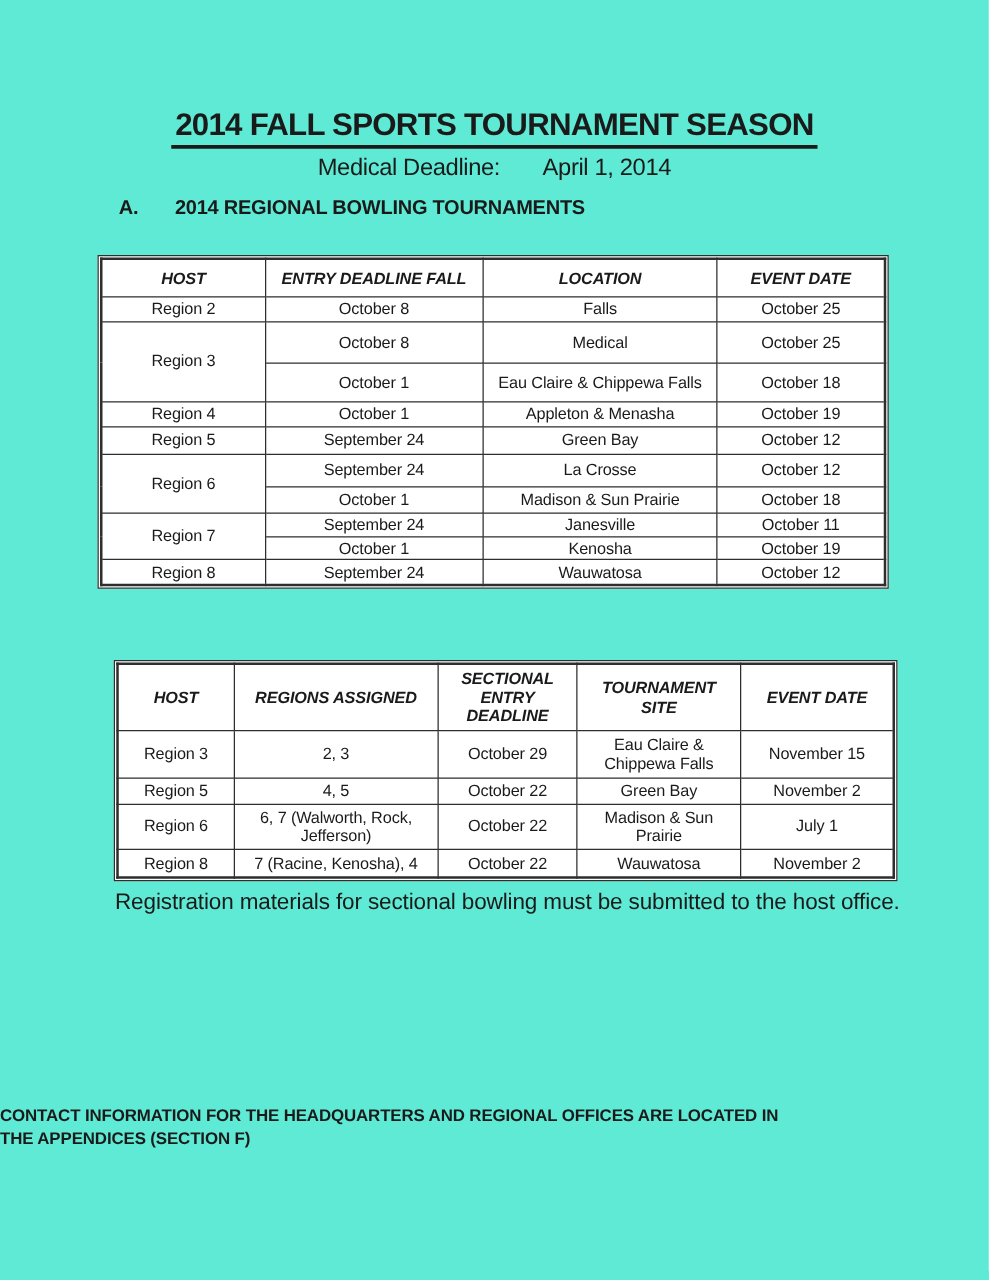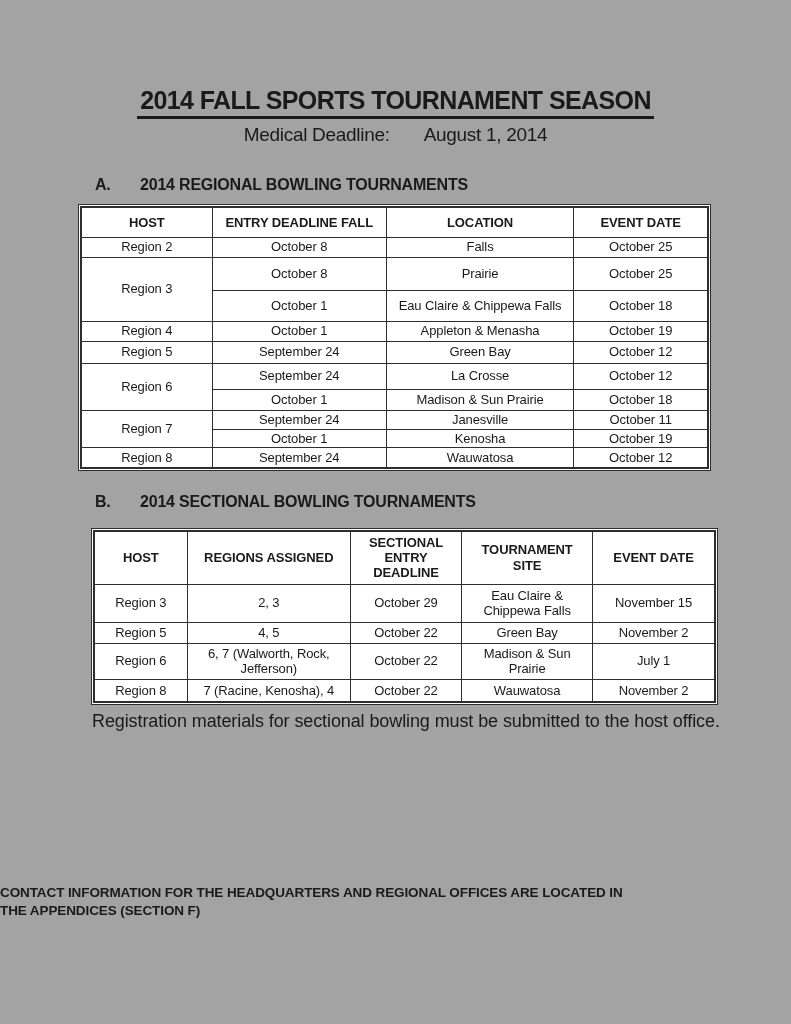--- a/index.html
+++ b/index.html
@@ -4,37 +4,37 @@
 <style>
   * { margin:0; padding:0; box-sizing:border-box; }
   html,body { background:#ffffff; }
   body {
     width:791px; height:1024px;
     font-family:"Liberation Sans", sans-serif;
     color:#1a1a1a;
     position:relative;
     overflow:hidden;
   }
-  .page { position:relative; width:791px; height:1024px; background:#a3a3a3; }
+  .page { position:relative; width:791px; height:1024px; background:#5eead4; }
 
   
   .title-wrap { position:absolute; top:86px; left:0; width:100%; text-align:center; }
   .doc-title {
     display:inline-block;
     font-size:25px; font-weight:bold; letter-spacing:-0.6px;
     border-bottom:3px solid #1a1a1a; padding:0 3px 1px 3px;
   }
   .subtitle { position:absolute; top:124px; left:0; width:100%; text-align:center;
     font-size:19px; letter-spacing:-0.3px; }
   .subtitle .gap { display:inline-block; width:34px; }
 
   
   .section-heading { position:absolute; left:95px; font-size:16px; font-weight:bold; letter-spacing:-0.2px; }
   .section-heading .letter { display:inline-block; width:45px; }
-  #heading-a { top:176px; }
+  #heading-a { top:158px; }
   #heading-b { top:493px; }
 
   
   .tbl-frame {
     position:absolute;
     border:1px solid #2e2e2e;
     padding:1px;
     background:#fff;
   }
   #regional-frame { top:204px; left:78px; width:633px; }
@@ -49,21 +49,21 @@
   th, td {
     border:1px solid #2e2e2e;
     text-align:center;
     vertical-align:middle;
     font-size:13px;
     line-height:1.18;
     padding:1px 4px;
     letter-spacing:-0.1px;
     white-space:pre-line;
   }
-  th { font-weight:bold; }
+  th { font-weight:bold;font-style:italic; }
 
   
   #regional-table col.c1 { width:20.9%; }
   #regional-table col.c2 { width:27.8%; }
   #regional-table col.c3 { width:29.9%; }
   #regional-table col.c4 { width:21.4%; }
 
   
   #sectional-table col.c1 { width:15.0%; }
   #sectional-table col.c2 { width:26.3%; }
@@ -80,21 +80,21 @@
 </head>
 <body>
 
 <div class="page">
 
   <div class="title-wrap">
     <span class="doc-title">2014 FALL SPORTS TOURNAMENT SEASON</span>
   </div>
 
   <div class="subtitle">
-    <span>Medical Deadline:</span><span class="gap"></span><span>August 1, 2014</span>
+    <span>Medical Deadline:</span><span class="gap"></span><span>April 1, 2014</span>
   </div>
 
   <div class="section-heading" id="heading-a">
     <span class="letter">A.</span><span>2014 REGIONAL BOWLING TOURNAMENTS</span>
   </div>
 
   <div class="tbl-frame" id="regional-frame">
     <table id="regional-table">
       <colgroup>
           <col class="c1">
@@ -111,21 +111,21 @@
       </tr>
       <tr style="height:20px">
         <td>Region 2</td>
         <td>October 8</td>
         <td>Falls</td>
         <td>October 25</td>
       </tr>
       <tr style="height:33px">
         <td rowspan="2">Region 3</td>
         <td>October 8</td>
-        <td>Prairie</td>
+        <td>Medical</td>
         <td>October 25</td>
       </tr>
       <tr style="height:31px">
         <td>October 1</td>
         <td>Eau Claire &amp; Chippewa Falls</td>
         <td>October 18</td>
       </tr>
       <tr style="height:20px">
         <td>Region 4</td>
         <td>October 1</td>
@@ -163,23 +163,20 @@
       <tr style="height:21px">
         <td>Region 8</td>
         <td>September 24</td>
         <td>Wauwatosa</td>
         <td>October 12</td>
       </tr>
     </tbody>
       </table>
   </div>
 
-  <div class="section-heading" id="heading-b">
-    <span class="letter">B.</span><span>2014 SECTIONAL BOWLING TOURNAMENTS</span>
-  </div>
 
   <div class="tbl-frame" id="sectional-frame">
     <table id="sectional-table">
       <colgroup>
           <col class="c1">
           <col class="c2">
           <col class="c3">
           <col class="c4">
           <col class="c5">
         </colgroup>

